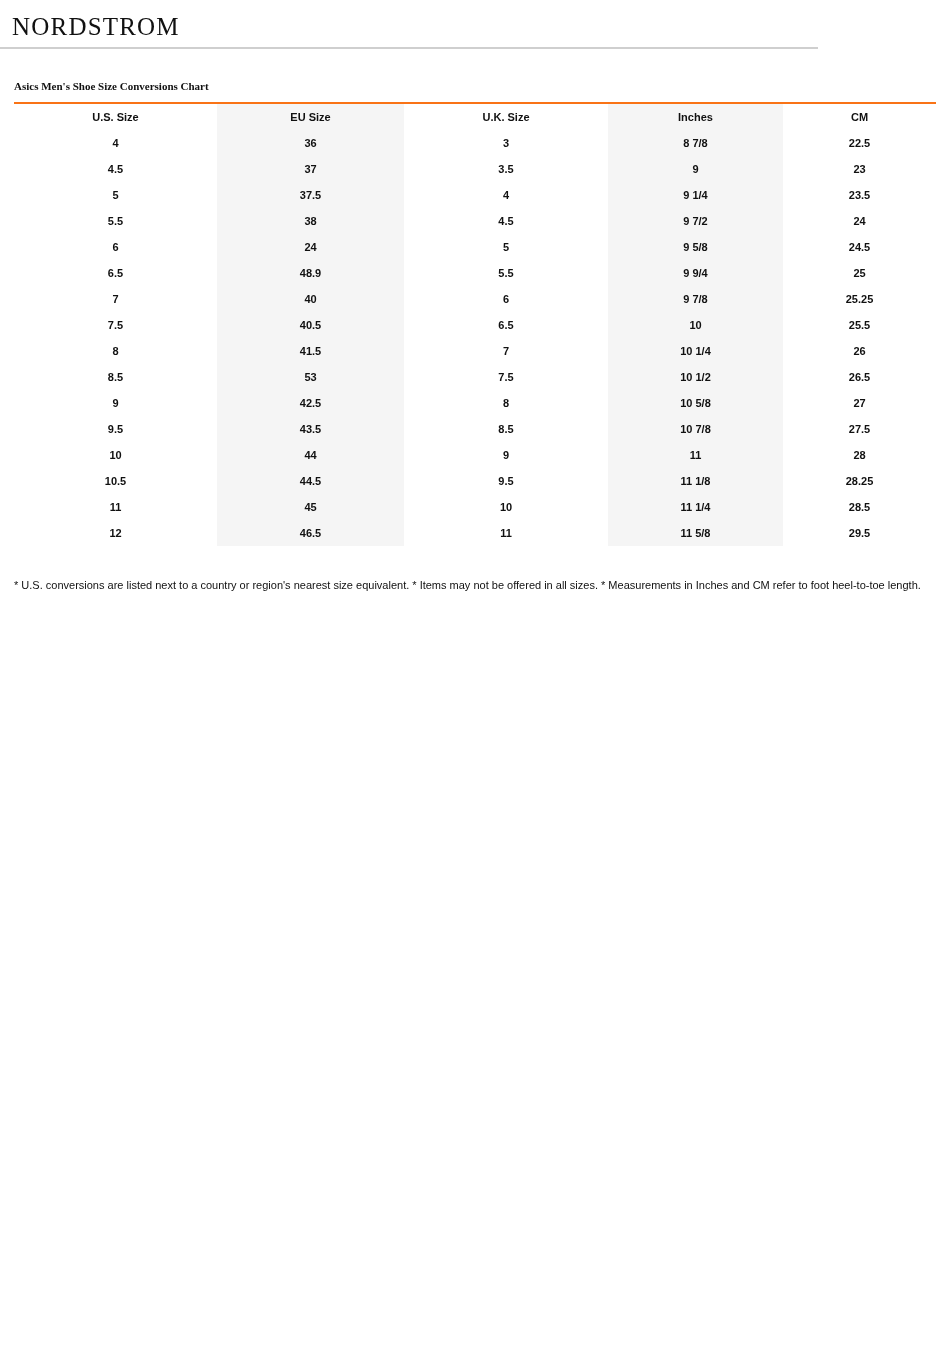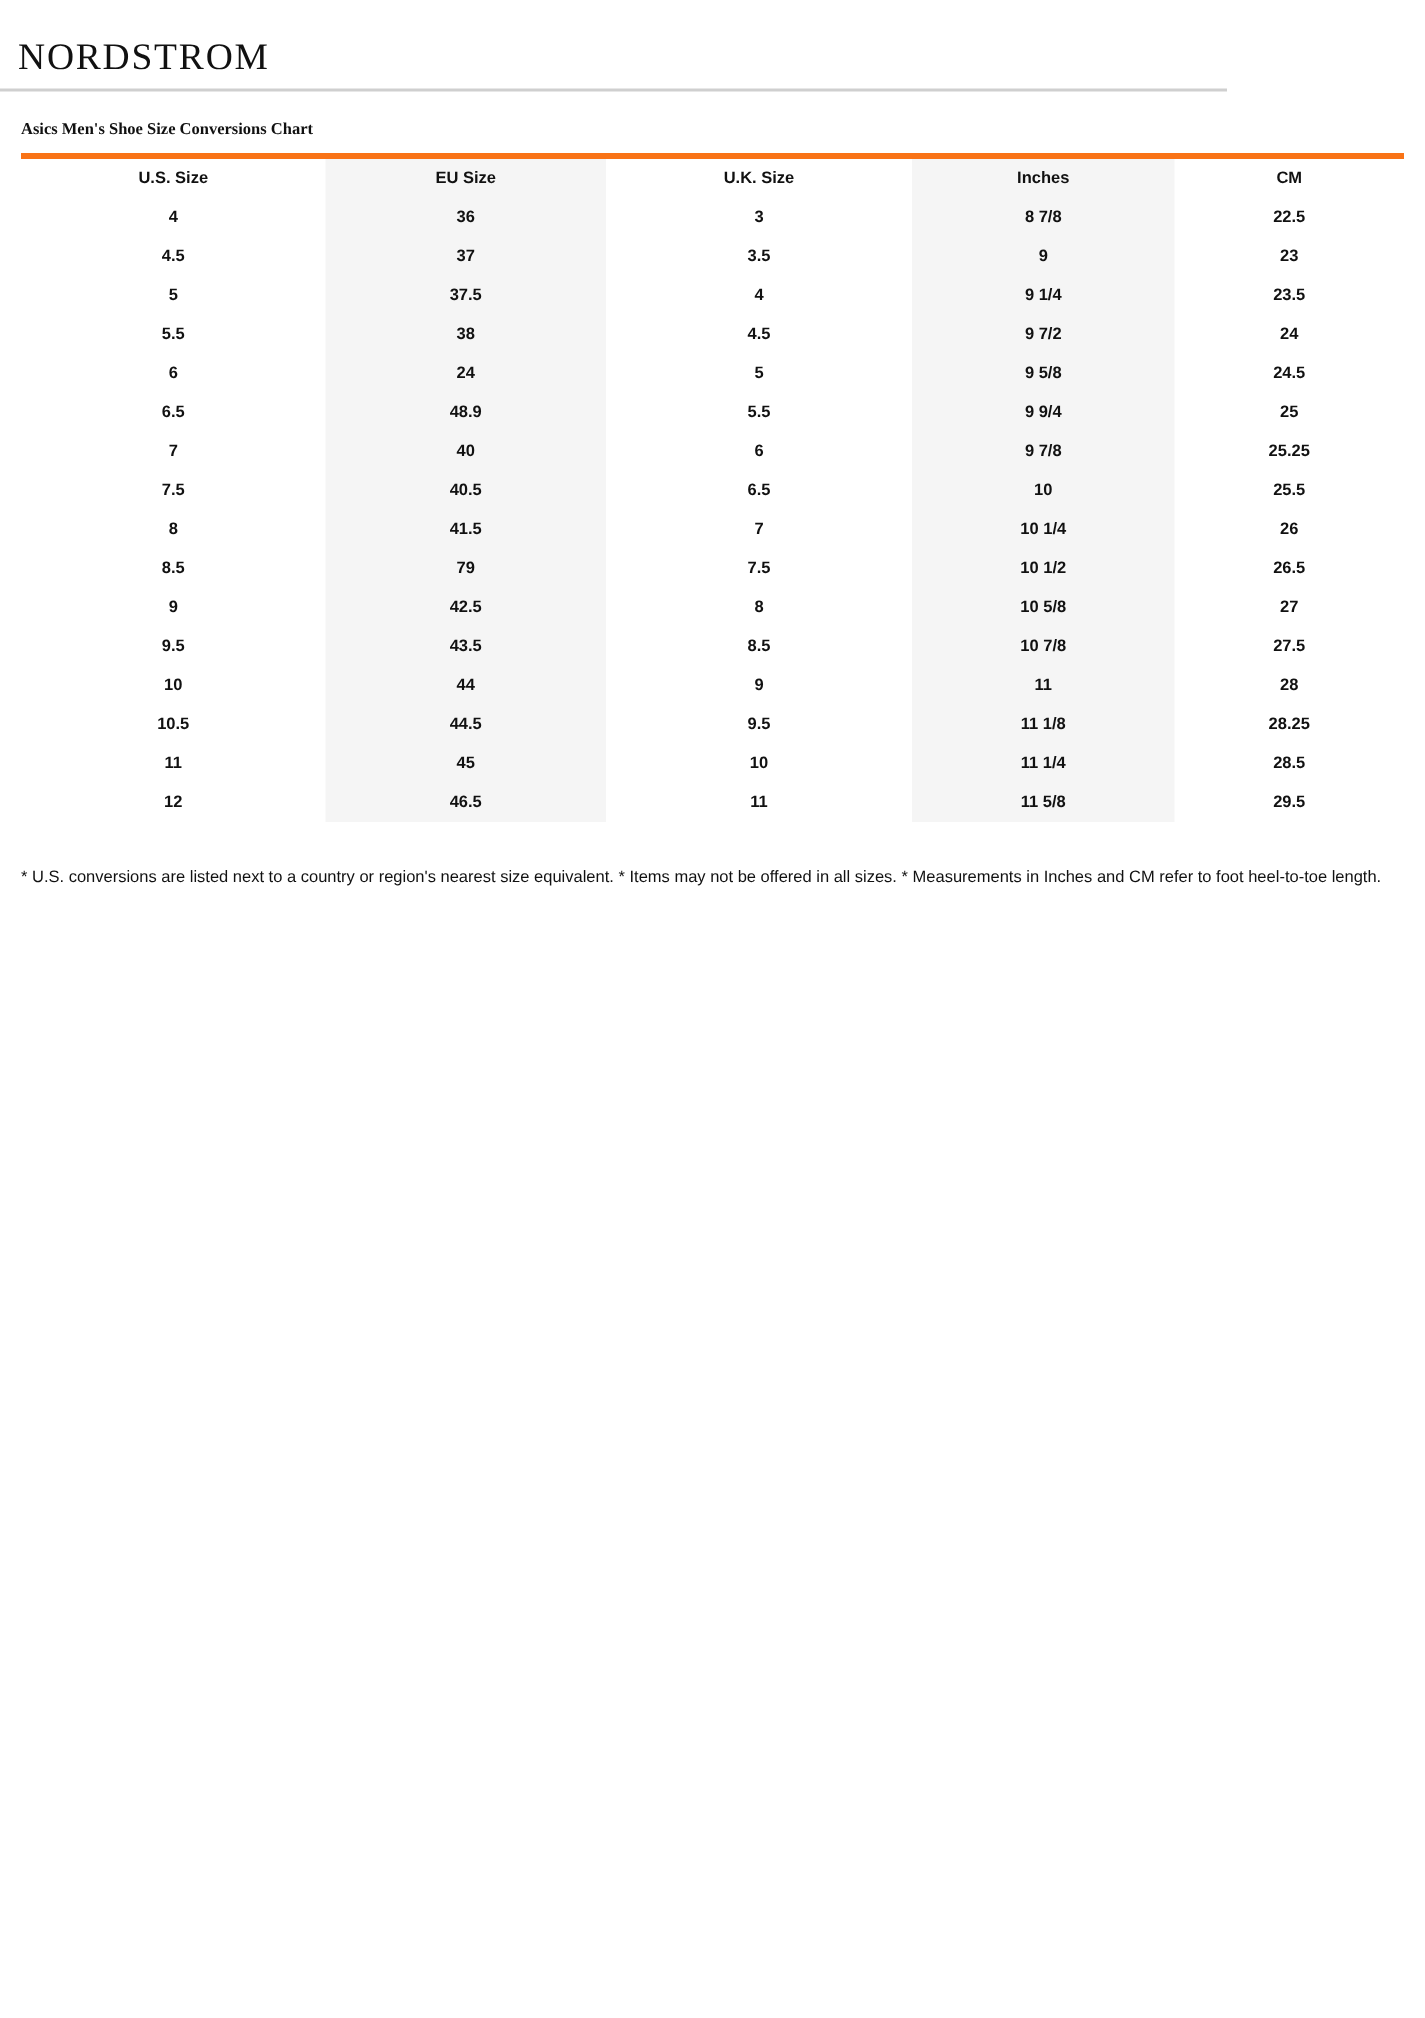--- a/index.html
+++ b/index.html
@@ -1,20 +1,20 @@
 <!DOCTYPE html>
 <html><head>
   <meta charset="utf-8">
   <style>
     html, body { margin: 0; padding: 0; background: #ffffff; }
     body { width: 950px; height: 1345px; position: relative; font-family: "Liberation Sans", sans-serif; color: #111; }
-    .header { position: absolute; left: 0; top: 16px; width: 818px; height: 43px; border-bottom: 2px solid #cfcfcf; text-align: right; }
+    .header { position: absolute; left: 0; top: 4px; width: 818px; height: 43px; border-bottom: 2px solid #cfcfcf; text-align: right; }
     .logo { position: absolute; left: 12px; top: 8px; font-family: "Liberation Serif", serif; font-size: 25px; letter-spacing: 1.2px; color: #111; line-height: 30px; font-weight: normal; }
     .chart-title { position: absolute; left: 14px; top: 80px; font-size: 11px; font-weight: bold; color: #111; font-family: Liberation Serif, serif; }
-    .table-wrap { position: absolute; left: 14px; top: 102px; width: 922px; border-top: 4px solid #f97316; }
+    .table-wrap { position: absolute; left: 14px; top: 102px; width: 922px; border-top: 2px solid #f97316; }
     table { border-collapse: collapse; width: 922px; table-layout: fixed; }
     th, td { text-align: center; font-size: 11px; font-weight: bold; height: 26px; padding: 0; color: #111; }
     th { height: 26px; }
     col.c1 { width: 203px; }
     col.c2 { width: 187px; background: #f5f5f5; }
     col.c3 { width: 204px; }
     col.c4 { width: 175px; background: #f5f5f5; }
     col.c5 { width: 153px; }
     .footnote { position: absolute; left: 14px; top: 578px; width: 920px; font-size: 11px; line-height: 14px; color: #111; }
   </style>
@@ -104,21 +104,21 @@
         </tr>
         <tr>
           <td>8</td>
           <td>41.5</td>
           <td>7</td>
           <td>10 1/4</td>
           <td>26</td>
         </tr>
         <tr>
           <td>8.5</td>
-          <td>79</td>
+          <td>53</td>
           <td>7.5</td>
           <td>10 1/2</td>
           <td>26.5</td>
         </tr>
         <tr>
           <td>9</td>
           <td>42.5</td>
           <td>8</td>
           <td>10 5/8</td>
           <td>27</td>

